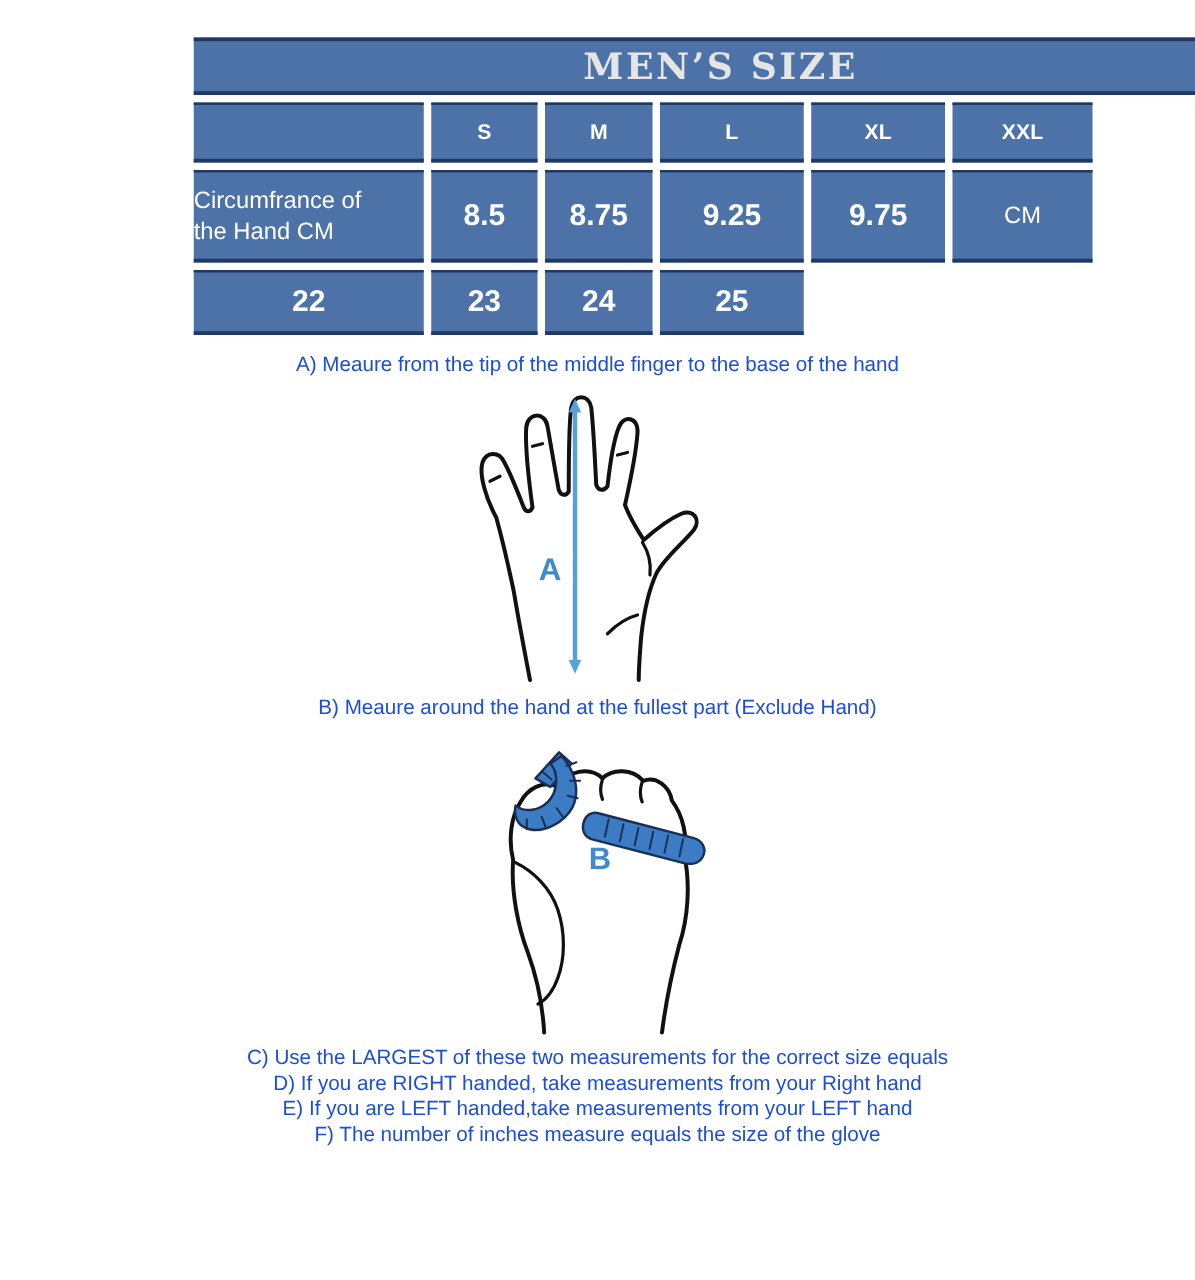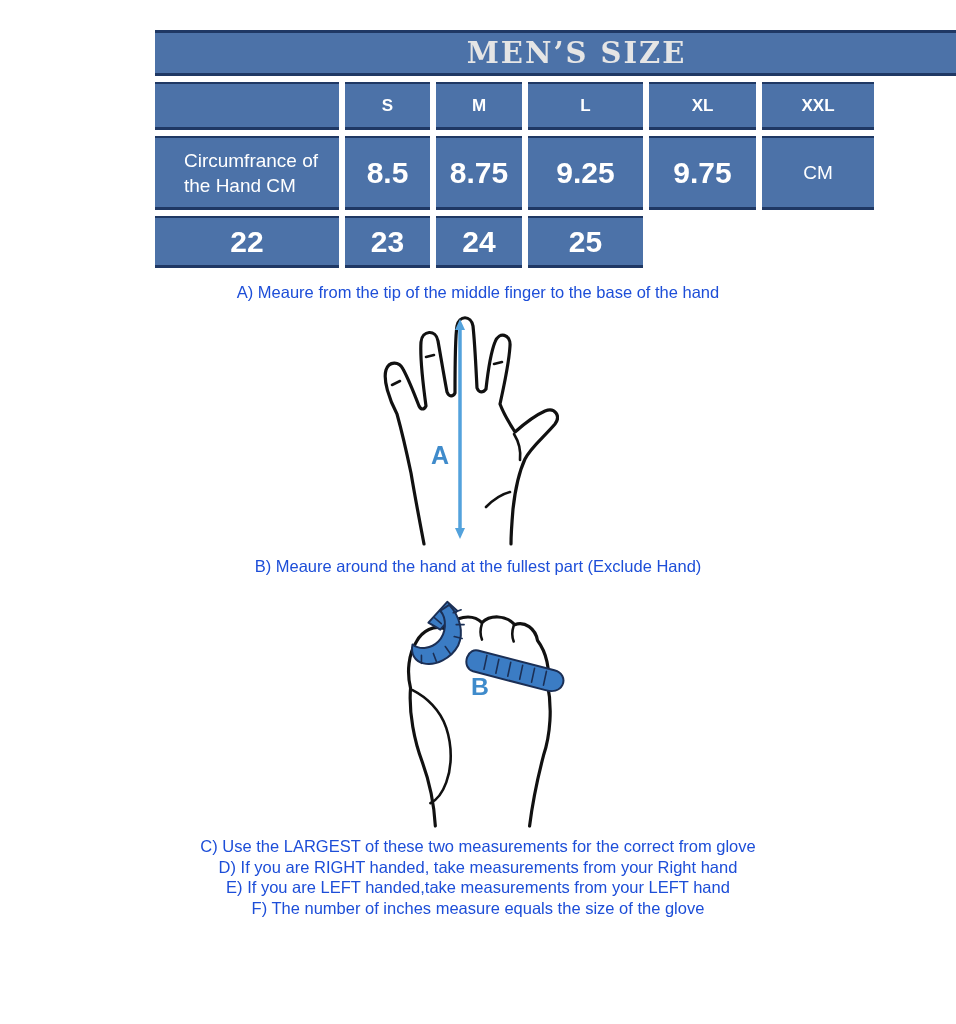--- a/index.html
+++ b/index.html
@@ -27,23 +27,23 @@
     gap: 6px;
   }
   .cell {
     background: #4C72A8;
     border-top: 2px solid #1F3864; border-bottom: 3px solid #1F3864;
     color: #ffffff;
     display: flex; align-items: center; justify-content: center;
     text-align: center;
   }
   .c-size  { font-weight: 700; font-size: 17px; }
-  .c-val   { font-weight: 700; font-size: 30px; }
+  .c-val   { font-weight: 700; font-size: 24px; }
   .c-rowlabel { font-size: 19px; }
-  .c-left  { justify-content: center; text-align: left; padding-left: 8px; line-height: 25px; }
+  .c-left  { justify-content: flex-start; text-align: left; line-height: 25px; }
   
   .instr {
     color: #1d4ed8; font-size: 16.5px; line-height: 20.5px;
     text-align: center; margin: 0;
   }
   .instr-a { margin-top: 14px; }
   .instr-b { margin-top: 10px; }
   .notes { margin-top: 5px; }
   
   figure { margin: 0; text-align: center; }
@@ -120,19 +120,19 @@
       <path class="tick" d="M 51 35 L 58 41 M 57 28 L 64 34"></path>
       <path class="tape" d="M 66 22 C 77 34 81 50 75 63 C 68 76 52 84 40 81 C 31 79 27 71 29 62 C 37 68 48 66 55 59 C 63 51 64 36 57 28 Z"></path>
       <path class="tick" d="M 70 30 L 78 27 M 73 42 L 81 42 M 71 54 L 79 56 M 62 64 L 67 71 M 50 71 L 53 79 M 38 73 L 38 81"></path>
       <path class="tape" d="M 95 68 L 172 88 C 180 90 183 97 180 103 C 177 109 170 110 163 108 L 90 89 C 84 87 82 81 84 75 C 86 69 91 67 95 68 Z"></path>
       <path class="tick" d="M 104 73 L 101 87 M 116 77 L 113 91 M 128 80 L 125 94 M 140 83 L 137 97 M 152 86 L 149 100 M 164 89 L 161 103"></path>
       <text class="diagram-letter" x="88" y="113">B</text>
     </svg>
   </figure>
 
   <div class="notes">
-    <p class="instr">C) Use the LARGEST of these two measurements for the correct from glove</p>
+    <p class="instr">C) Use the LARGEST of these two measurements for the correct size equals</p>
     <p class="instr">D) If you are RIGHT handed, take measurements from your Right hand</p>
     <p class="instr">E) If you are LEFT handed,take measurements from your LEFT hand</p>
     <p class="instr">F) The number of inches measure equals the size of the glove</p>
   </div>
 
 </div>
 
 </body></html>

